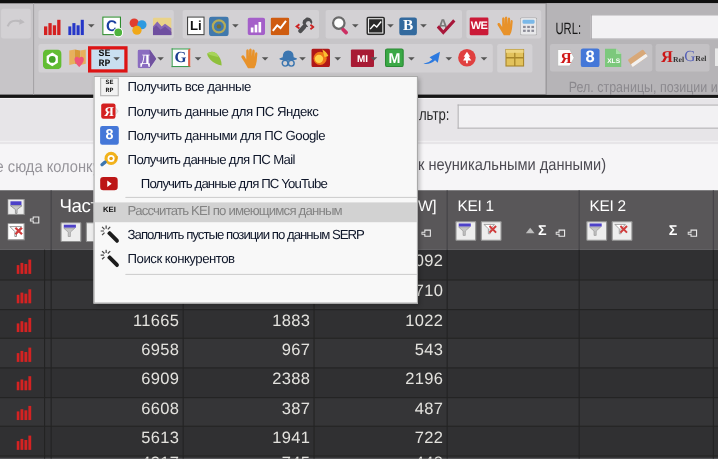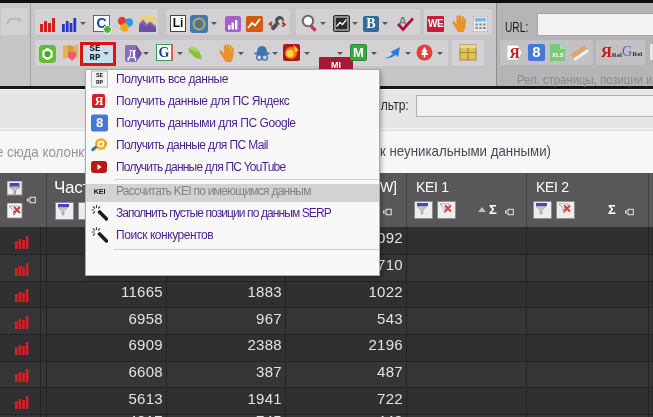--- a/index.html
+++ b/index.html
@@ -4,21 +4,21 @@
 html,body{margin:0;padding:0;}
 #app{position:relative;width:653px;height:417px;overflow:hidden;background:#c7c5c8;font-family:"Liberation Sans",sans-serif;}
 .a{position:absolute;}
 .strip{position:absolute;background:#d3d1d4;border-radius:2px;}
 .car{position:absolute;width:0;height:0;border-left:3px solid transparent;border-right:3px solid transparent;border-top:3.5px solid #555;}
 .vline{position:absolute;width:1px;background:#232323;}
 .num{position:absolute;font-size:15px;letter-spacing:0.3px;color:#e3e2de;text-align:right;}
 .hdrtxt{position:absolute;color:#fff;font-size:14px;letter-spacing:-0.3px;white-space:nowrap;}
 .fbox{position:absolute;width:17px;height:16px;background:#ededed;border:1px solid #8f8f8f;border-radius:1px;}
 .mi{position:absolute;left:0;width:293px;height:22px;}
-.mi .txt{position:absolute;left:30px;top:50%;transform:translateY(-50%);font-size:12px;letter-spacing:-0.45px;color:#4c1d95;white-space:nowrap;}
+.mi .txt{position:absolute;left:30px;top:50%;transform:translateY(-50%);font-size:12px;letter-spacing:-0.45px;color:#0f172a;white-space:nowrap;}
 .mi .ic{position:absolute;left:5px;top:50%;transform:translateY(-50%);width:17px;height:17px;}
 .redbar{position:absolute;left:15px;width:14px;height:15px;}
 </style></head>
 <body>
 <div id="app">
 
 <div class="a" style="left:0;top:89px;width:653px;height:42px;background:#e7e5e8;border-top:1px solid #f4f3f5;"></div>
     <div class="a" style="left:0;top:128px;width:653px;height:1px;background:#f2f1f3;"></div>
 
 <div class="a" style="left:0;top:131px;width:653px;height:42px;background:#f6f5f7;border-bottom:1px solid #cfcdd0;"></div>
@@ -354,21 +354,21 @@
       <path d="M8.8 13.2 L9.2 13.2" stroke="#3c76b0" stroke-width="1.2"></path>
     </svg>
 <div class="car" style="left:272px;top:52px;"></div>
 <svg class="a" style="left:283px;top:44px;" width="17" height="17" viewBox="0 0 17 17">
       <rect width="17" height="17" rx="2" fill="#b01818"></rect>
       <circle cx="8" cy="9" r="6" fill="#f07818"></circle>
       <circle cx="7" cy="9.5" r="3.8" fill="#ffd24a"></circle>
       <path d="M10 1 Q14 3 15.5 7 L12 8 Q11 4 10 1 Z" fill="#f8c030"></path>
     </svg>
 <div class="car" style="left:304px;top:52px;"></div>
-<div class="a" style="left:319px;top:45px;width:34px;height:16px;background:#a81a34;border-radius:1px;color:#fff;font-size:9px;font-weight:bold;text-align:center;line-height:16px;margin-top:12px;">MI</div>
+<div class="a" style="left:319px;top:45px;width:21px;height:16px;background:#a81a34;border-radius:1px;color:#fff;font-size:9px;font-weight:bold;text-align:center;line-height:16px;">MI</div>
 <div class="car" style="left:337px;top:52px;"></div>
 <div class="a" style="left:350px;top:44px;width:17px;height:17px;background:#3aa845;border-radius:2px;border:1px solid #2a8a34;box-sizing:border-box;color:#fff;font-size:13px;font-weight:bold;text-align:center;line-height:15px;">M</div>
 <div class="car" style="left:371px;top:52px;"></div>
 <svg class="a" style="left:384px;top:45px;" width="18" height="16" viewBox="0 0 18 16">
       <path d="M1 13 Q6 12 9 9 L6.5 7 L16 2 L14 12 L11.5 9.8 Q7 14 1 13 Z" fill="#2d7ae0"></path>
     </svg>
 <div class="car" style="left:405px;top:52px;"></div>
 <svg class="a" style="left:416px;top:44px;" width="17" height="17" viewBox="0 0 17 17">
       <circle cx="8.5" cy="8.5" r="8" fill="#e04040"></circle>
       <path d="M8.5 3 L11.5 7.5 L10 7.5 L12.5 11 L5 11 L7 7.5 L5.5 7.5 Z M7.7 11 h1.6 v2.5 h-1.6 Z" fill="#fff"></path>
@@ -437,21 +437,21 @@
           <path d="M13.5 9.5 a4.2 4.2 0 0 0 1.8 -4" fill="none" stroke="#e8a010" stroke-width="1.4"></path>
           <rect x="0.2" y="11.5" width="6.5" height="3" rx="1.4" transform="rotate(-40 2 13)" fill="#3c76b0"></rect>
         </svg>
  <div class="txt" style="letter-spacing:-0.6px;">Получить данные для ПС Mail</div>
 </div>
 <div class="mi" style="top:86px;">
  <svg class="ic" viewBox="0 0 17 17">
           <rect x="0" y="2.5" width="16" height="12" rx="3" fill="#bc1616"></rect>
           <path d="M6.5 5.5 L10.5 8.5 L6.5 11.5 Z" fill="#fff"></path>
         </svg>
- <div class="txt" style="letter-spacing:-0.8px;">Получить данные для ПС YouTube</div>
+ <div class="txt" style="letter-spacing:-0.8px;margin-left:12px;">Получить данные для ПС YouTube</div>
 </div>
 <div class="mi" style="top:110px;">
  <div class="ic" style="color:#111;font-size:7px;font-weight:bold;text-align:center;line-height:17px;">KEI</div>
  <div class="txt" style="color:#838383;letter-spacing:-0.75px;">Рассчитать KEI по имеющимся данным</div>
 </div>
 <div class="mi" style="top:132px;">
  <svg class="ic" viewBox="0 0 17 17">
           <rect x="6.5" y="5.5" width="13" height="3.6" rx="1.2" transform="rotate(45 8 8)" fill="#1c1c1c"></rect>
           <g stroke="#444" stroke-width="1.1">
             <path d="M5.5 0.5 L5.5 3.5"></path>

